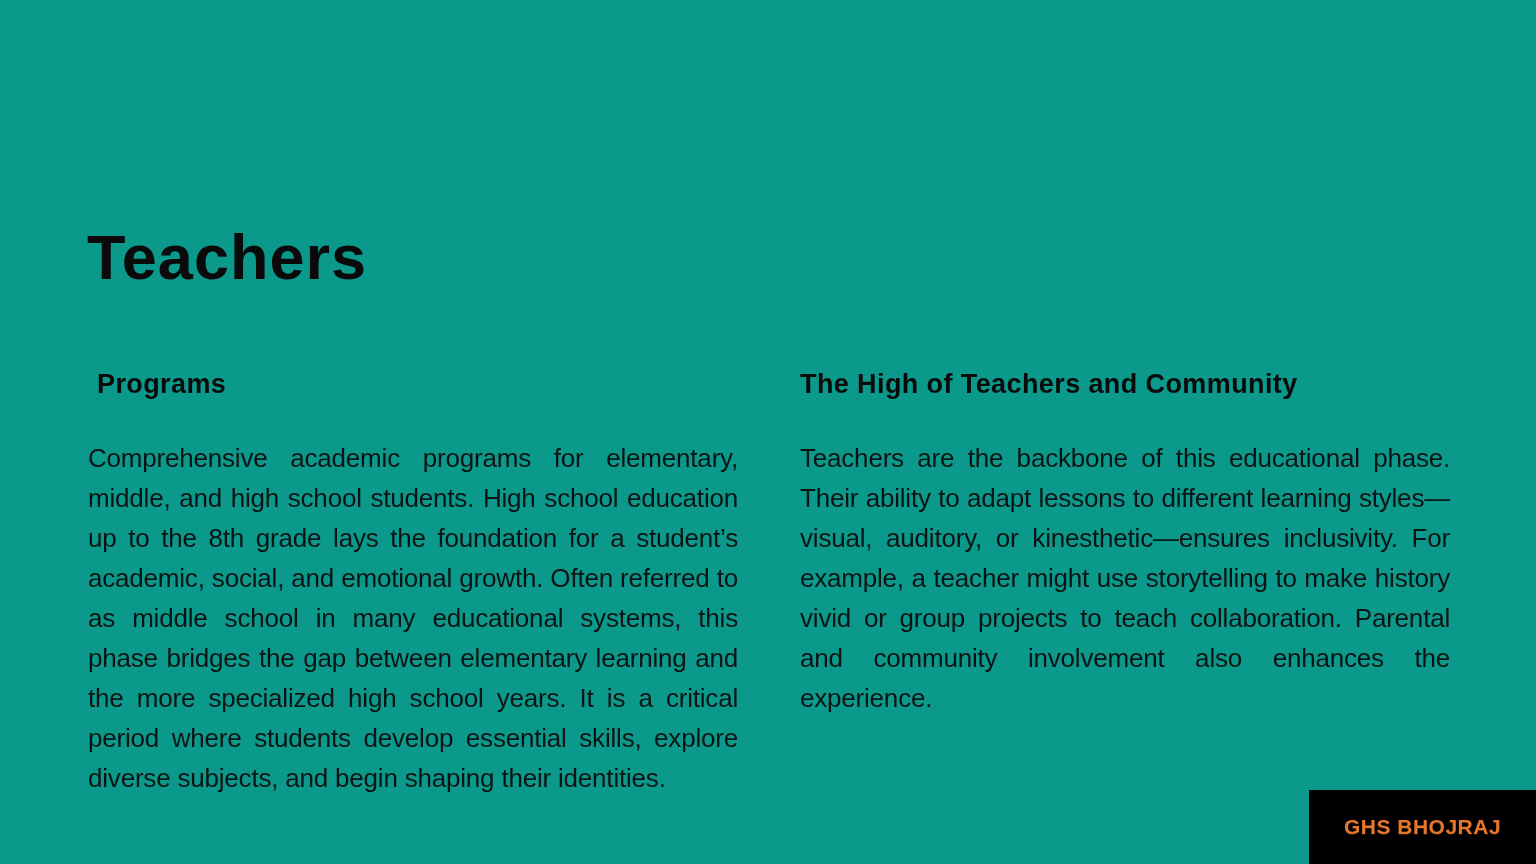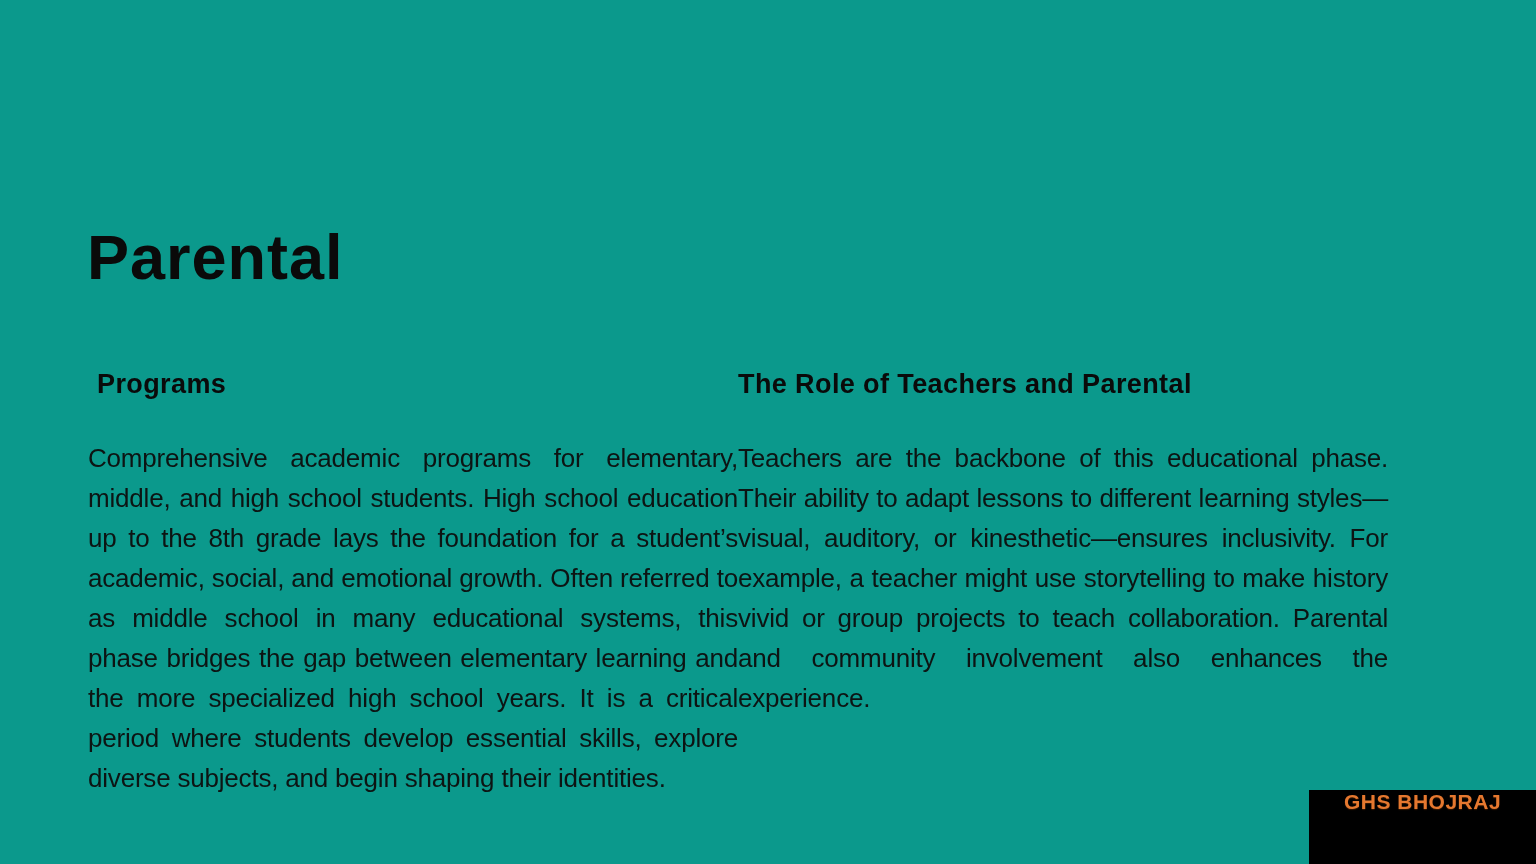--- a/index.html
+++ b/index.html
@@ -27,20 +27,21 @@
     letter-spacing: 1px;
     color: var(--title, #0a0a0a);
     line-height: 1;
   }
 
   .columns {
     position: absolute;
     left: 88px;
     top: 370px;
     display: flex;
+    gap: 62px;
   }
 
   .col {
     width: 650px;
   }
 
   .col-heading {
     font-size: 27px;
     font-weight: 700;
     letter-spacing: 0.4px;
@@ -62,47 +63,48 @@
   }
 
   .badge {
     position: absolute;
     right: 0;
     bottom: 0;
     width: 227px;
     height: 74px;
     background: var(--badge-bg, #000000);
     display: flex;
+    align-items: center;
     justify-content: center;
   }
 
   .badge-label {
     font-size: 21px;
     font-weight: 700;
     letter-spacing: 0.5px;
     color: var(--badge-fg, #e5782f);
     text-shadow: 0 1px 1px rgba(90, 40, 0, 0.6);
   }
 </style>
 </head>
 <body>
 
 <div class="slide">
 
-  <h1 class="slide-title">Parental</h1>
+  <h1 class="slide-title">Teachers</h1>
 
   <div class="columns">
 
     <div class="col">
       <h2 class="col-heading">Programs</h2>
       <p class="col-body">Comprehensive academic programs for elementary, middle, and high school students. High school education up to the 8th grade lays the foundation for a student’s academic, social, and emotional growth. Often referred to as middle school in many educational systems, this phase bridges the gap between elementary learning and the more specialized high school years. It is a critical period where students develop essential skills, explore diverse subjects, and begin shaping their identities.</p>
     </div>
 
     <div class="col">
-      <h2 class="col-heading">The Role of Teachers and Parental</h2>
+      <h2 class="col-heading">The High of Teachers and Community</h2>
       <p class="col-body">Teachers are the backbone of this educational phase. Their ability to adapt lessons to different learning styles—visual, auditory, or kinesthetic—ensures inclusivity. For example, a teacher might use storytelling to make history vivid or group projects to teach collaboration. Parental and community involvement also enhances the experience.</p>
     </div>
 
   </div>
 
   <div class="badge">
     <span class="badge-label">GHS BHOJRAJ</span>
   </div>
 
 </div>

